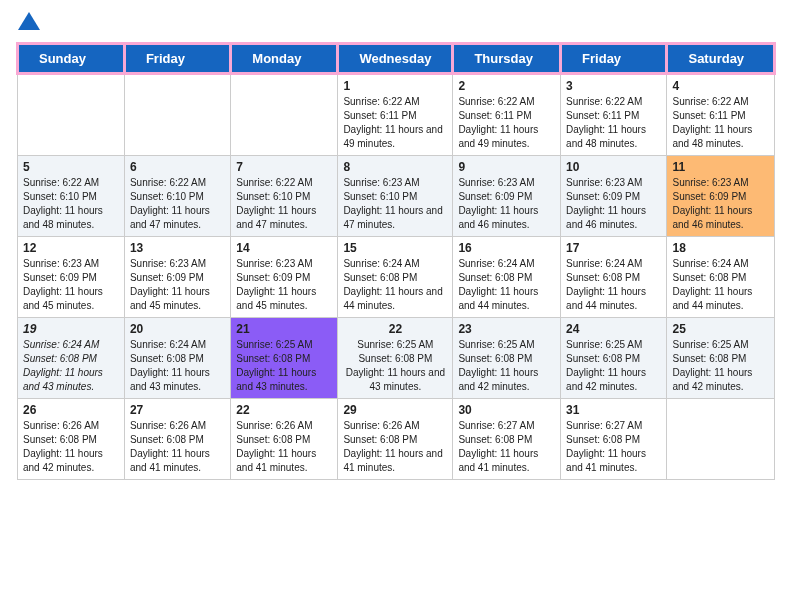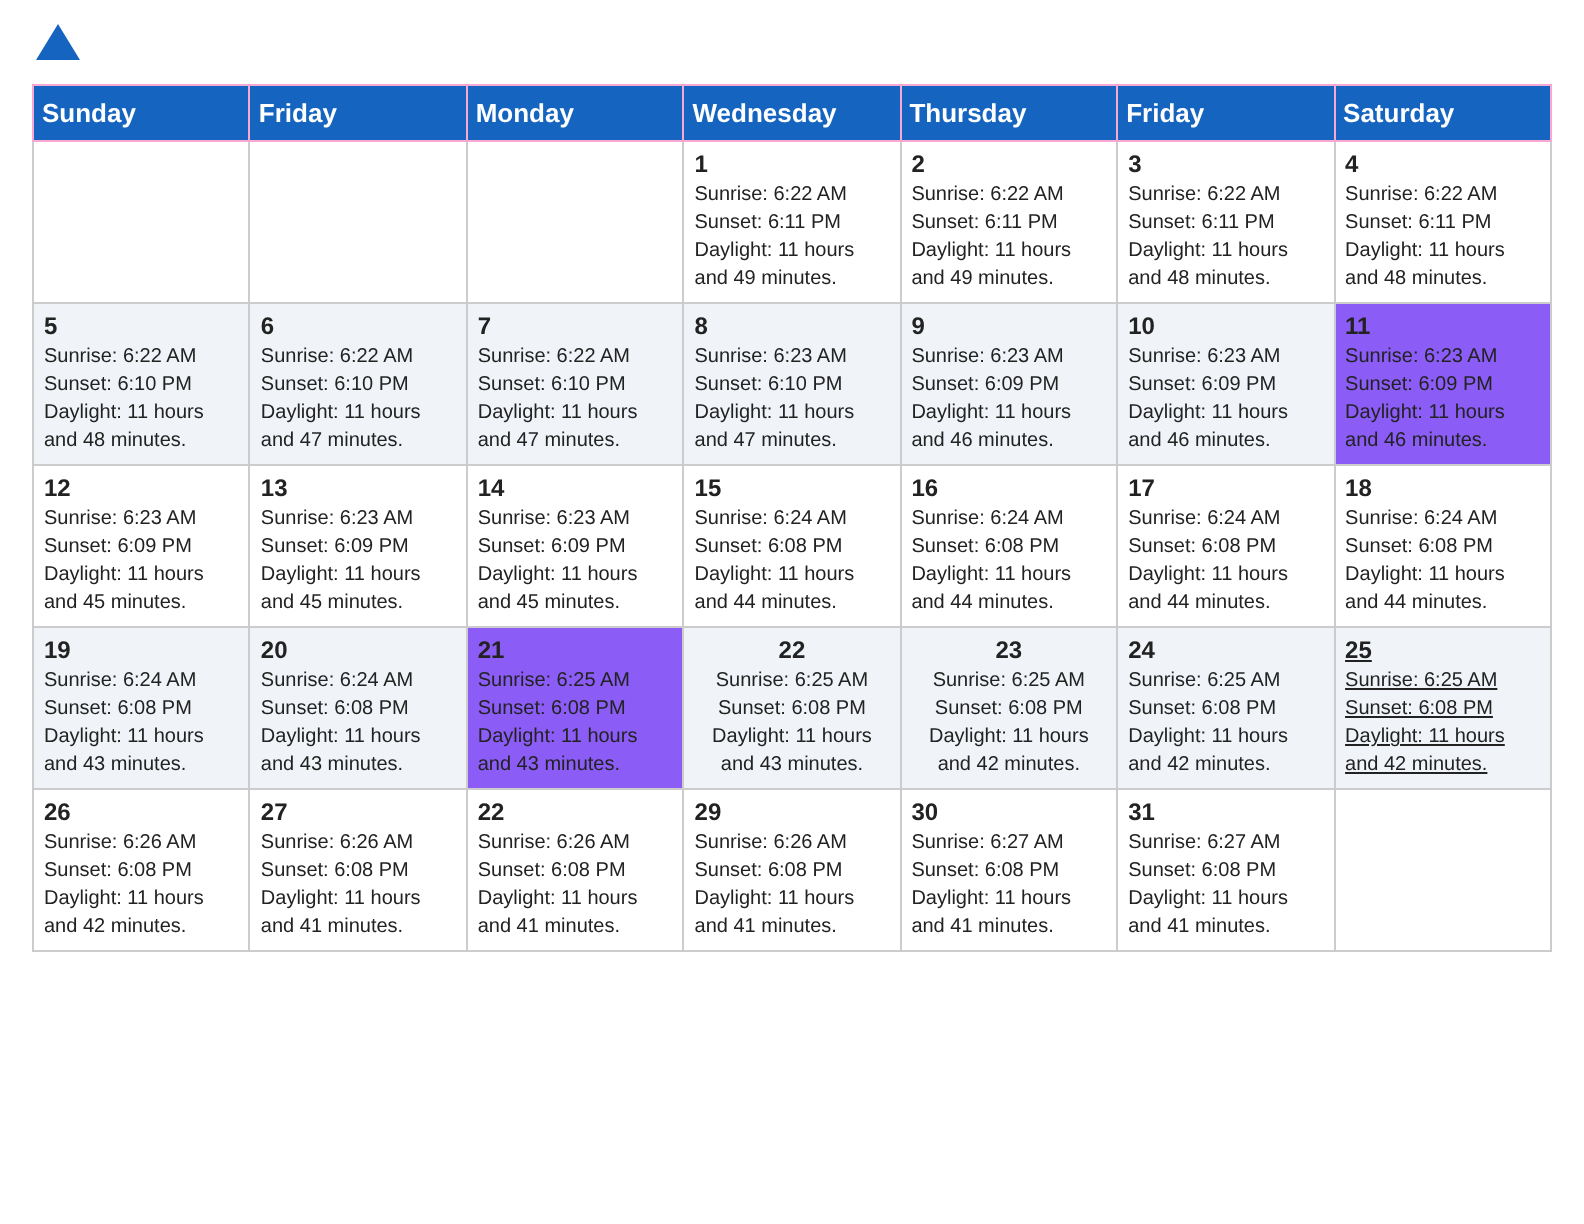--- a/index.html
+++ b/index.html
@@ -49,23 +49,23 @@
     .calendar {
       width: 100%;
       border-collapse: collapse;
       border: 1px solid #ccc;
     }
     .calendar th {
       background: #1565c0;
       color: #fff;
       font-size: 13px;
       font-weight: bold;
-      padding: 6px 4px;
+      padding: 6px 20px;
       text-align: left;
-      border: 1px solid #f9a8d4;
+      border: 3px solid #f9a8d4;
     }
     .calendar td {
       vertical-align: top;
       border: 1px solid #ccc;
       padding: 4px 5px;
       font-size: 10.5px;
       color: #222;
       width: calc(100% / 7);
       min-height: 80px;
       background: #fff;
@@ -180,21 +180,21 @@
           <div class="day-info" style="white-space: pre-line;">Sunrise: 6:23 AM
 Sunset: 6:09 PM
 Daylight: 11 hours and 46 minutes.</div>
         </td>
         <td style="background: rgb(240, 244, 248);">
           <span class="day-num">10</span>
           <div class="day-info" style="white-space: pre-line;">Sunrise: 6:23 AM
 Sunset: 6:09 PM
 Daylight: 11 hours and 46 minutes.</div>
         </td>
-        <td style="background: #8b5cf6;">
+        <td style="background: #fdba74;">
           <span class="day-num">11</span>
           <div class="day-info" style="white-space: pre-line;">Sunrise: 6:23 AM
 Sunset: 6:09 PM
 Daylight: 11 hours and 46 minutes.</div>
         </td>
       </tr>
       <tr>
         <td>
           <span class="day-num">12</span>
           <div class="day-info" style="white-space: pre-line;">Sunrise: 6:23 AM
@@ -232,21 +232,21 @@
 Daylight: 11 hours and 44 minutes.</div>
         </td>
         <td>
           <span class="day-num">18</span>
           <div class="day-info" style="white-space: pre-line;">Sunrise: 6:24 AM
 Sunset: 6:08 PM
 Daylight: 11 hours and 44 minutes.</div>
         </td>
       </tr>
       <tr>
-        <td style="background: rgb(240, 244, 248);">
+        <td style="background: rgb(240, 244, 248); font-style: italic;">
           <span class="day-num">19</span>
           <div class="day-info" style="white-space: pre-line;">Sunrise: 6:24 AM
 Sunset: 6:08 PM
 Daylight: 11 hours and 43 minutes.</div>
         </td>
         <td style="background: rgb(240, 244, 248);">
           <span class="day-num">20</span>
           <div class="day-info" style="white-space: pre-line;">Sunrise: 6:24 AM
 Sunset: 6:08 PM
 Daylight: 11 hours and 43 minutes.</div>
@@ -256,33 +256,33 @@
           <div class="day-info" style="white-space: pre-line;">Sunrise: 6:25 AM
 Sunset: 6:08 PM
 Daylight: 11 hours and 43 minutes.</div>
         </td>
         <td style="background: rgb(240, 244, 248); text-align: center;">
           <span class="day-num">22</span>
           <div class="day-info" style="white-space: pre-line;">Sunrise: 6:25 AM
 Sunset: 6:08 PM
 Daylight: 11 hours and 43 minutes.</div>
         </td>
-        <td style="background: rgb(240, 244, 248); text-align: center;">
+        <td style="background: rgb(240, 244, 248);">
           <span class="day-num">23</span>
           <div class="day-info" style="white-space: pre-line;">Sunrise: 6:25 AM
 Sunset: 6:08 PM
 Daylight: 11 hours and 42 minutes.</div>
         </td>
         <td style="background: rgb(240, 244, 248);">
           <span class="day-num">24</span>
           <div class="day-info" style="white-space: pre-line;">Sunrise: 6:25 AM
 Sunset: 6:08 PM
 Daylight: 11 hours and 42 minutes.</div>
         </td>
-        <td style="background: rgb(240, 244, 248); text-decoration: underline;">
+        <td style="background: rgb(240, 244, 248);">
           <span class="day-num">25</span>
           <div class="day-info" style="white-space: pre-line;">Sunrise: 6:25 AM
 Sunset: 6:08 PM
 Daylight: 11 hours and 42 minutes.</div>
         </td>
       </tr>
       <tr>
         <td>
           <span class="day-num">26</span>
           <div class="day-info" style="white-space: pre-line;">Sunrise: 6:26 AM

